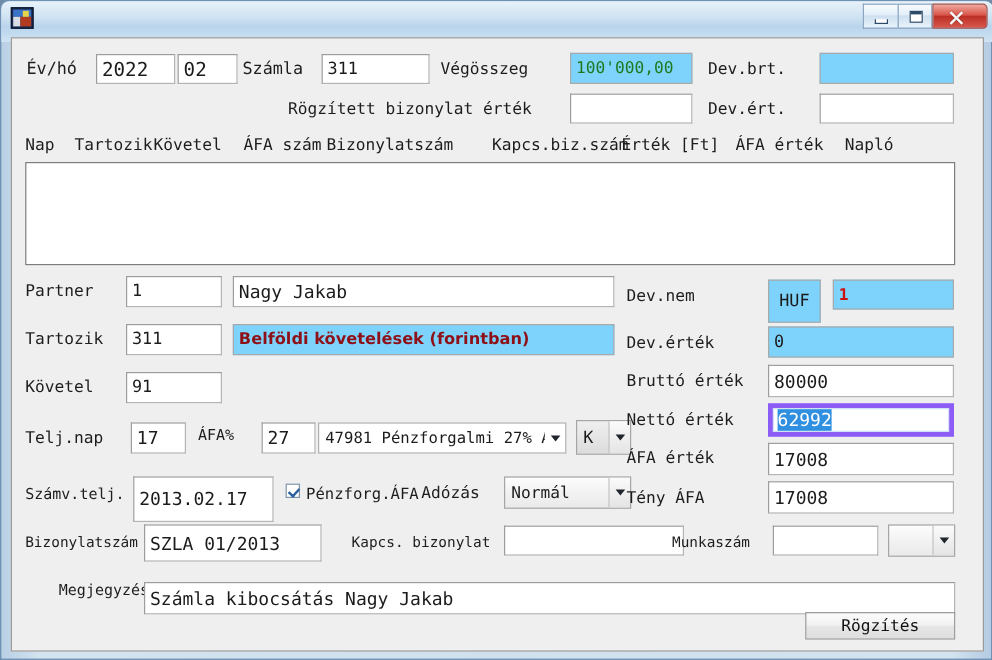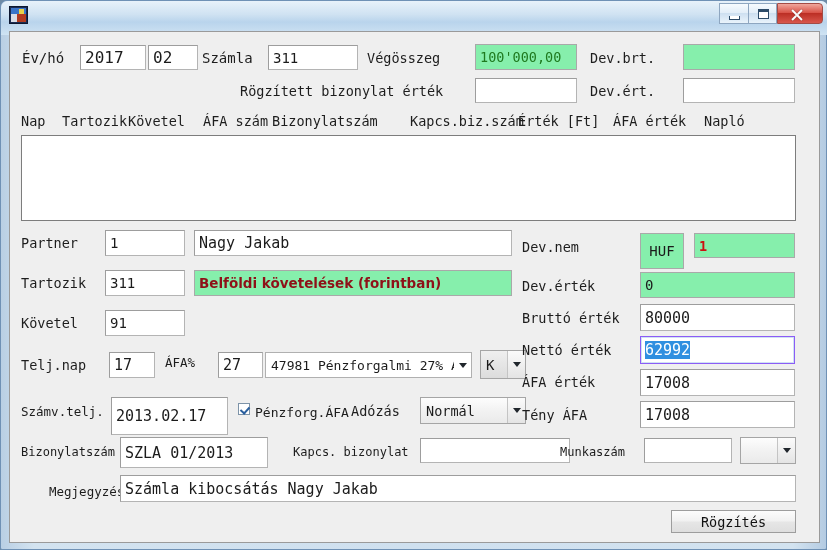--- a/index.html
+++ b/index.html
@@ -83,22 +83,22 @@
     position:absolute;box-sizing:border-box;
     background:#ffffff;
     border:1px solid #b4b4b4;
     border-top-color:#9d9d9d;border-left-color:#9d9d9d;
     display:flex;align-items:center;
     padding:0 4px;
     color:#1b1b1b;
     font-family:"DejaVu Sans Mono","Liberation Mono",monospace;
     overflow:hidden;white-space:nowrap;
   }
-  .fld.ro{background:#86efac;border-color:#a9a9a9;}
-  .fld.focus{border:1px solid #8b5cf6;box-shadow:inset 0 0 0 1px #cfe2f3;}
+  .fld.ro{background:#7dd3fc;border-color:#a9a9a9;}
+  .fld.focus{border:4px solid #8b5cf6;box-shadow:inset 0 0 0 1px #cfe2f3;}
 
   .sel{background:#2f8fe0;color:#ffffff;}
 
   .listbox{
     position:absolute;left:20px;top:133px;width:775px;height:87px;
     background:#fff;border:1px solid #7d7d7d;box-sizing:border-box;
   }
 
   .combo{
     position:absolute;box-sizing:border-box;
@@ -170,21 +170,21 @@
       <div class="wb close">
         <i class="g-x1"></i>
           <i class="g-x2"></i>
       </div>
     </div>
   </div>
 
   <div class="client">
 
     <div class="lbl" style="left:12px;top:18px;font-size:14px;">Év/hó</div>
-    <div class="fld" style="left:70px;top:13px;width:66px;height:25px;font-size:16px;">2017</div>
+    <div class="fld" style="left:70px;top:13px;width:66px;height:25px;font-size:16px;">2022</div>
     <div class="fld" style="left:138px;top:13px;width:50px;height:25px;font-size:16px;">02</div>
 
     <div class="lbl" style="left:192px;top:18px;font-size:14px;">Számla</div>
     <div class="fld" style="left:258px;top:13px;width:90px;height:25px;font-size:14px;">311</div>
 
     <div class="lbl" style="left:357px;top:18px;font-size:13.5px;">Végösszeg</div>
     <div class="fld ro greentext" style="left:465px;top:12px;width:102px;height:26px;font-size:13.5px;">100'000,00</div>
 
     <div class="lbl" style="left:580px;top:18px;font-size:13.5px;">Dev.brt.</div>
     <div class="fld ro" style="left:673px;top:12px;width:112px;height:26px;font-size:13.5px;"></div>
@@ -274,18 +274,18 @@
     <div class="fld" style="left:410px;top:406px;width:150px;height:25px;font-size:13.5px;"></div>
 
     <div class="lbl" style="left:550px;top:413px;font-size:12px;">Munkaszám</div>
     <div class="fld" style="left:634px;top:406px;width:88px;height:25px;font-size:13.5px;"></div>
     <div class="combo boxed" style="left:730px;top:405px;width:56px;height:27px;font-size:13px;">
       <span class="ctext"></span>
       <span class="arrow"></span>
     </div>
 
     <div class="lbl" style="left:11px;top:452px;font-size:12.5px;padding-left:28px;">Megjegyzés</div>
-    <div class="fld" style="left:110px;top:443px;width:676px;height:27px;font-size:15px;">Számla kibocsátás Nagy Jakab</div>
+    <div class="fld" style="left:110px;top:453px;width:676px;height:27px;font-size:15px;">Számla kibocsátás Nagy Jakab</div>
 
     <div class="btn" style="left:661px;top:478px;width:125px;height:23px;font-size:13.5px;">Rögzítés</div>
 
   </div>
 </div>
 
 </body></html>

